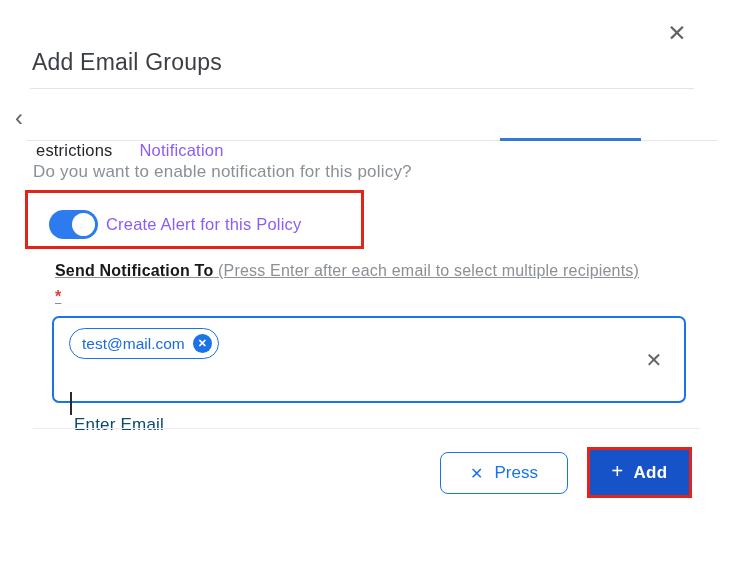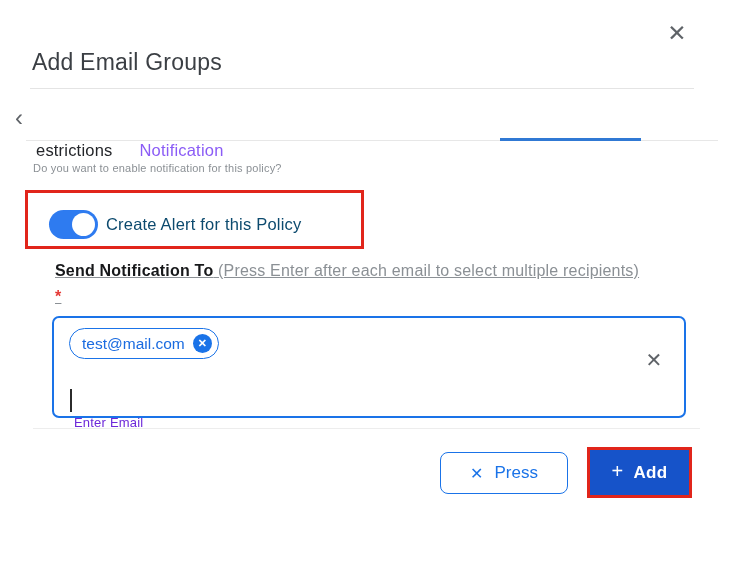--- a/index.html
+++ b/index.html
@@ -20,51 +20,51 @@
   
   .tab-chevron { position:absolute; top:107px; left:15px; width:18px; height:24px;
     color:#5f6368; font-size:24px; line-height:22px; cursor:pointer; }
   .tabs { position:absolute; top:109px; left:36px; display:flex; gap:27px; white-space:nowrap;margin-top:32px; }
   .tab { font-size:16.5px; color:#24262a; letter-spacing:.2px; cursor:pointer; }
   .tab.active { color:#8b5cf6; }
   .tabs-divider { position:absolute; top:140px; left:26px; width:692px; height:1px; background:#e7e7e7; }
   .tab-underline { position:absolute; top:138px; left:500px; width:141px; height:3px; background:#3079d4; }
 
   
-  .question { position:absolute; top:162px; left:33px; font-size:11px; color:#8b9095; letter-spacing:.2px; }
+  .question { position:absolute; top:162px; left:33px; font-size:17px; color:#8b9095; letter-spacing:.2px; }
 
   
   .red-box-toggle { position:absolute; left:25px; top:190px; width:339px; height:59px;
     border:3px solid #e1251b; background:transparent; }
   .red-box-add { position:absolute; left:587px; top:447px; border:3px solid #e1251b; }
 
   
   .toggle { position:absolute; left:49px; top:210px; width:49px; height:29px;
     background:#2e7bf0; border-radius:15px; cursor:pointer; }
   .toggle .knob { position:absolute; top:3px; left:23px; width:23px; height:23px;
     background:#ffffff; border-radius:50%; }
-  .toggle-label { position:absolute; left:106px; top:215px; font-size:16.5px; color:#0c4a6e; letter-spacing:.2px; }
+  .toggle-label { position:absolute; left:106px; top:215px; font-size:16.5px; color:#8b5cf6; letter-spacing:.2px; }
 
   
   .recip-label { position:absolute; left:55px; top:258px; width:585px; font-size:16px;
     line-height:26px; color:#8b9095; letter-spacing:.2px;text-decoration:underline; }
   .recip-label .bold { color:#17181a; font-weight:700; }
   .recip-label .req { color:#e53935; font-weight:700; }
 
   
-  .email-box { position:absolute; left:52px; top:316px; width:634px; height:102px;
+  .email-box { position:absolute; left:52px; top:316px; width:634px; height:87px;
     border:2px solid #1a73e8; border-radius:7px; background:#fff; }
   .chip { position:absolute; left:15px; top:10px; height:31px; display:inline-flex;
     align-items:center; gap:8px; padding:0 6px 0 12px; border:1.5px solid #1a73e8;
     border-radius:17px; color:#1a6be0; font-size:15.5px; }
   .chip-x { width:19px; height:19px; border-radius:50%; background:#1a73e8; color:#fff;
     font-size:11px; line-height:19px; text-align:center; font-weight:700; cursor:pointer; }
   .email-entry { position:absolute; left:16px; top:53px; display:flex; align-items:center; }
   .caret { width:2px; height:23px; background:#2b2b2b; margin-right:2px; }
-  .placeholder { font-size:13px; color:#6d28d9; letter-spacing:.2px;margin-top:44px; }
+  .placeholder { font-size:17px; color:#0c4a6e; letter-spacing:.2px;margin-top:44px; }
   .clear-x { position:absolute; right:18px; top:30px; width:24px; height:24px; color:#5f6368;
     font-size:20px; line-height:24px; text-align:center; cursor:pointer; }
 
   .divider-2 { position:absolute; top:428px; left:33px; width:667px; height:1px; background:#ededed; }
 
   
   .cancel-btn { position:absolute; left:440px; top:452px; width:128px; height:42px;
     background:#fff; border:1.5px solid #1a73e8; border-radius:8px; color:#1a73e8;
     display:flex; align-items:center; justify-content:center; gap:11px;
     font-size:17px; font-weight:500; cursor:pointer; }

